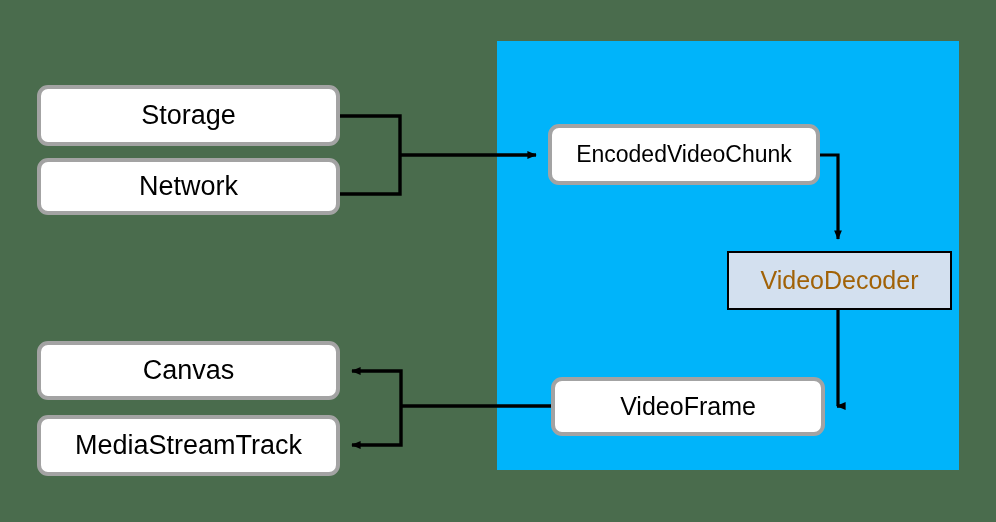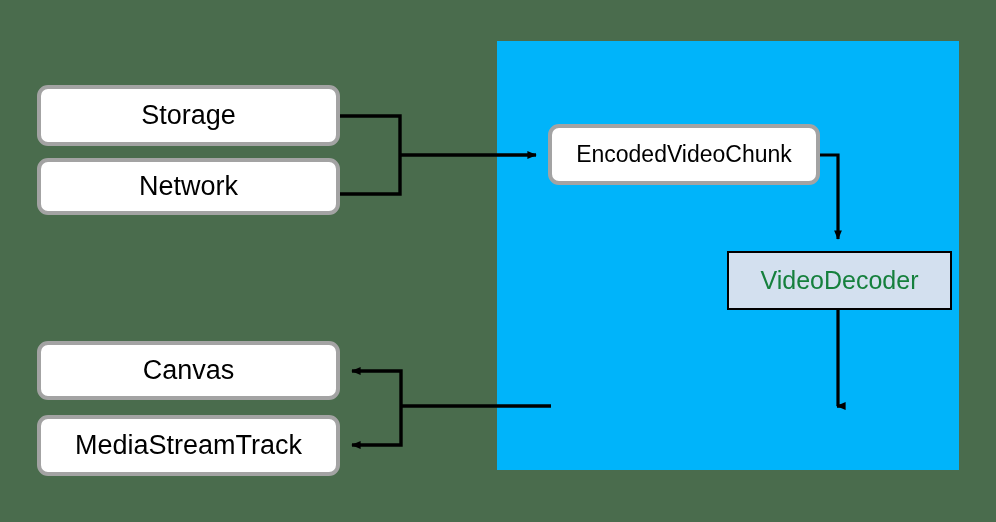--- a/index.html
+++ b/index.html
@@ -60,21 +60,21 @@
     top: 251px;
     width: 225px;
     height: 59px;
     display: flex;
     align-items: center;
     justify-content: center;
     background: #d3e0ef;
     border: 2px solid #000000;
     border-radius: 0;
     font-size: 25px;
-    color: #15803d;
+    color: #a16207;
     white-space: nowrap;
   }
 </style>
 </head>
 <body>
 
 <div id="stage">
 
   <div class="panel"></div>
 
@@ -116,20 +116,23 @@
   </div>
 
   <div class="node node-chunk">
     <span>EncodedVideoChunk</span>
   </div>
 
   <div class="node-decoder">
     <span>VideoDecoder</span>
   </div>
 
+  <div class="node node-frame">
+    <span>VideoFrame</span>
+  </div>
 
   <div class="node node-mst">
     <span>MediaStreamTrack</span>
   </div>
 
   <div class="node node-canvas">
     <span>Canvas</span>
   </div>
 
 </div>

